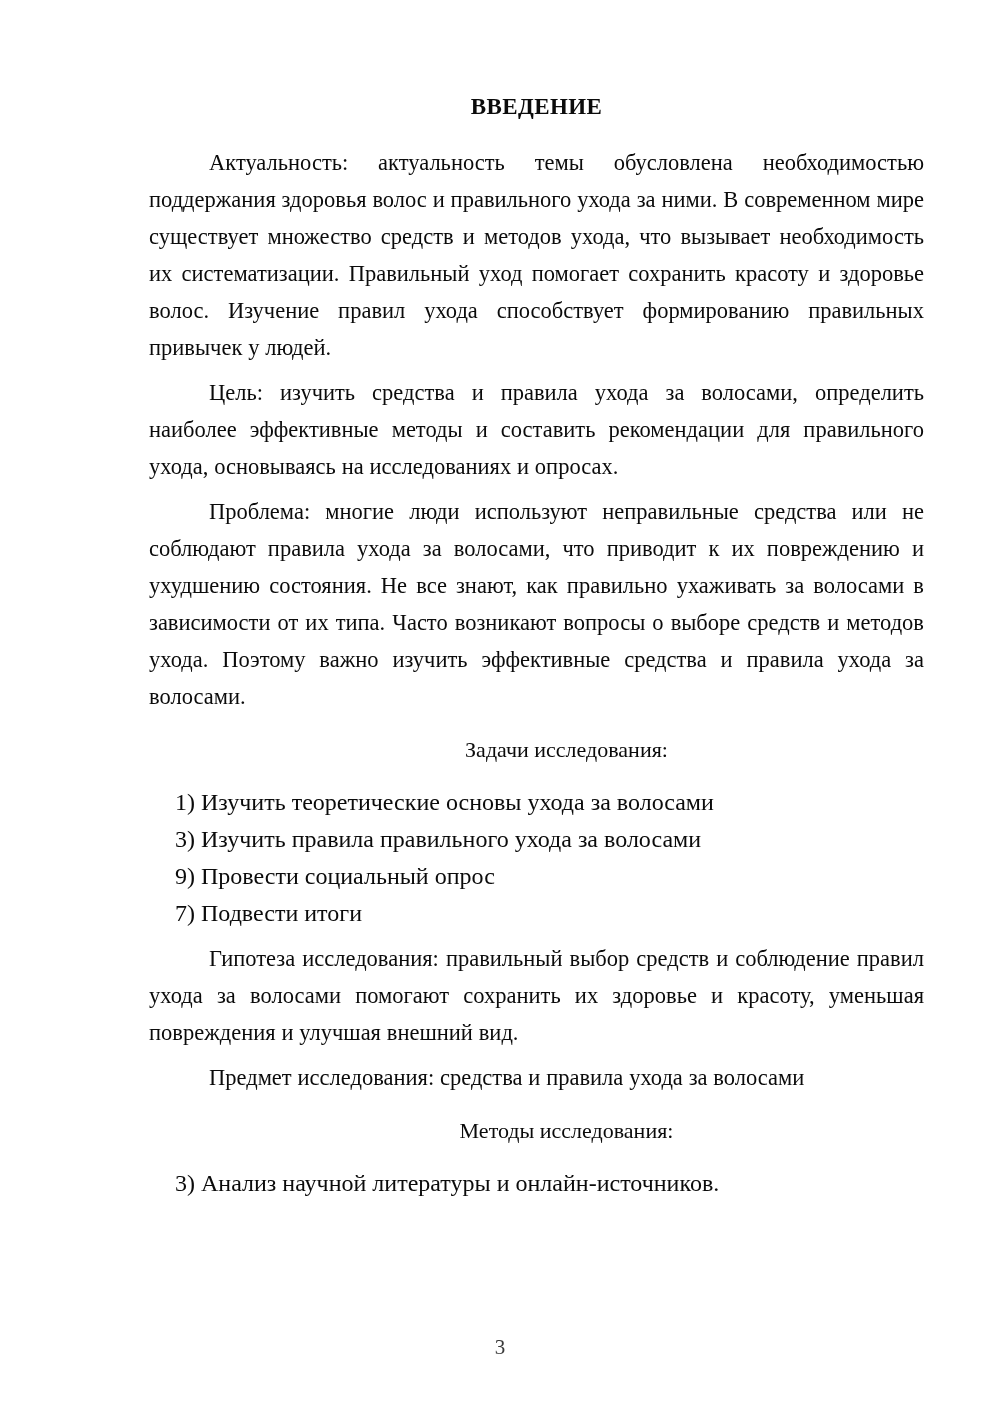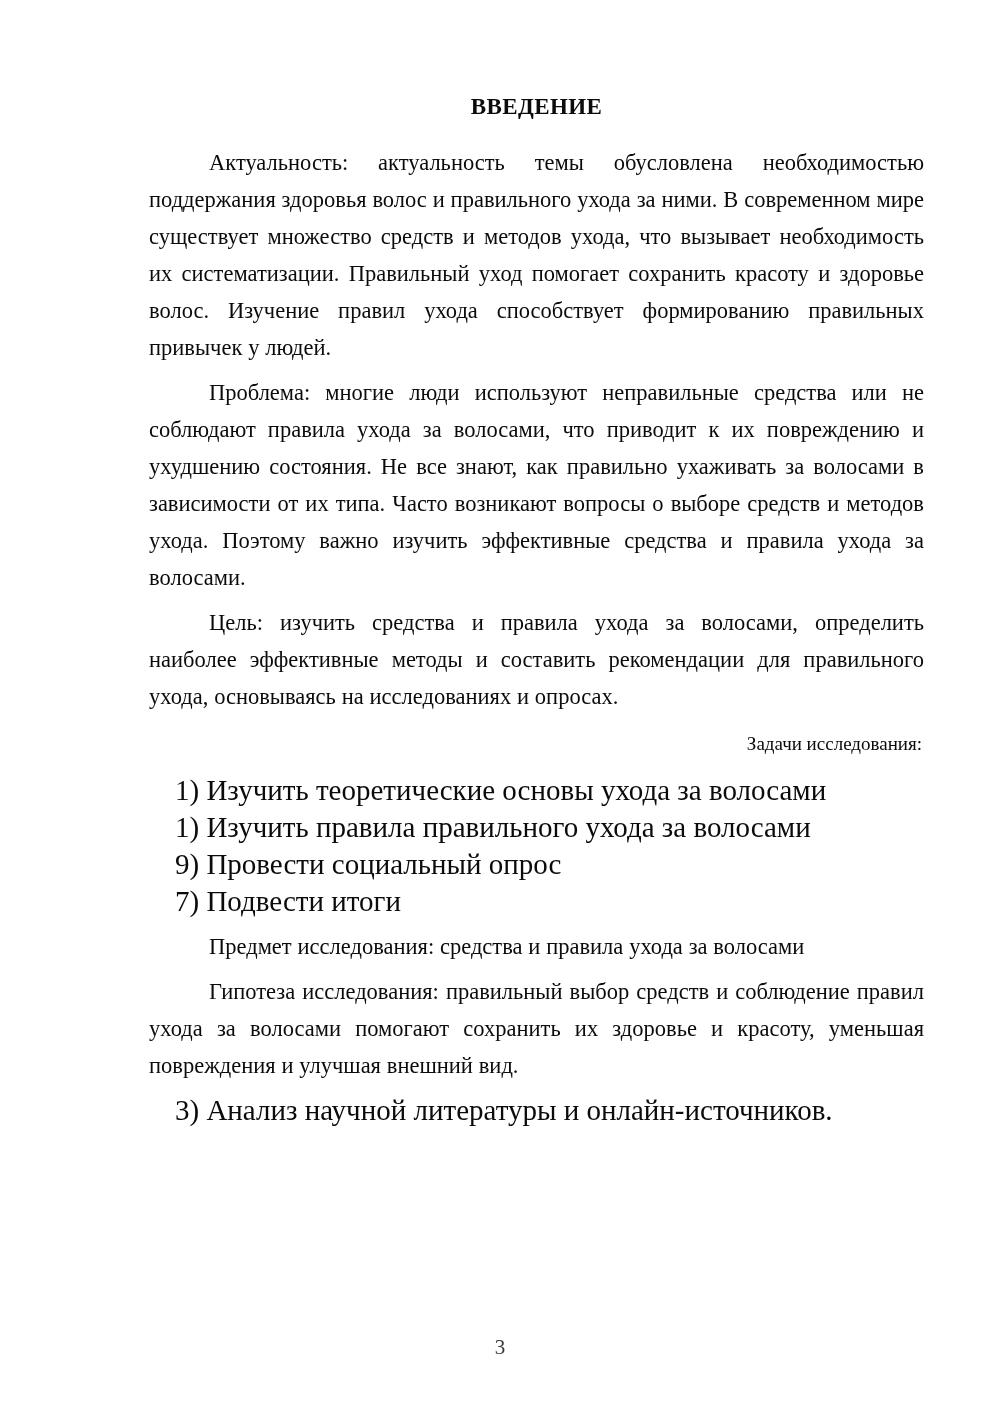--- a/index.html
+++ b/index.html
@@ -37,33 +37,33 @@
     font-size: 22.5px;
     line-height: 37px;
     text-align: justify;
     text-justify: inter-word;
     text-indent: 60px;
     margin: 8px;
     hyphens: none;
     word-spacing: 0.2px;
   }
   .list-item {
-    font-size: 29px;
+    font-size: 24px;
     line-height: 37px;
     text-align: left;
     text-indent: 0;
     margin: 0;
     padding-left: 34px;
   }
   .label-line {
-    font-size: 19px;
+    font-size: 22px;
     line-height: 37px;
-    text-align: right;
+    text-align: center;
     text-indent: 60px;
-    margin: 10px;
+    margin: 16px;
   }
   .page-number {
     position: absolute;
     left: 0;
     right: 0;
     top: 1334px;
     text-align: center;
     font-size: 21px;
     line-height: 26px;
     color: #3a3a3a;
@@ -73,36 +73,37 @@
 <body>
 
 <div class="page">
 
   <div class="content">
 
     <h1 class="doc-heading">ВВЕДЕНИЕ</h1>
 
     <p class="para">Актуальность: актуальность темы обусловлена необходимостью поддержания здоровья волос и правильного ухода за ними. В современном мире существует множество средств и методов ухода, что вызывает необходимость их систематизации. Правильный уход помогает сохранить красоту и здоровье волос. Изучение правил ухода способствует формированию правильных привычек у людей.</p>
 
+    <p class="para">Цель: изучить средства и правила ухода за волосами, определить наиболее эффективные методы и составить рекомендации для правильного ухода, основываясь на исследованиях и опросах.</p>
+
     <p class="para">Проблема: многие люди используют неправильные средства или не соблюдают правила ухода за волосами, что приводит к их повреждению и ухудшению состояния. Не все знают, как правильно ухаживать за волосами в зависимости от их типа. Часто возникают вопросы о выборе средств и методов ухода. Поэтому важно изучить эффективные средства и правила ухода за волосами.</p>
-
-    <p class="para">Цель: изучить средства и правила ухода за волосами, определить наиболее эффективные методы и составить рекомендации для правильного ухода, основываясь на исследованиях и опросах.</p>
 
     <p class="label-line">Задачи исследования:</p>
 
     <p class="list-item">1) Изучить теоретические основы ухода за волосами</p>
-    <p class="list-item">1) Изучить правила правильного ухода за волосами</p>
+    <p class="list-item">3) Изучить правила правильного ухода за волосами</p>
     <p class="list-item">9) Провести социальный опрос</p>
     <p class="list-item">7) Подвести итоги</p>
 
 
+    <p class="para">Гипотеза исследования: правильный выбор средств и соблюдение правил ухода за волосами помогают сохранить их здоровье и красоту, уменьшая повреждения и улучшая внешний вид.</p>
+
     <p class="para">Предмет исследования: средства и правила ухода за волосами</p>
 
-    <p class="para">Гипотеза исследования: правильный выбор средств и соблюдение правил ухода за волосами помогают сохранить их здоровье и красоту, уменьшая повреждения и улучшая внешний вид.</p>
-
+    <p class="label-line">Методы исследования:</p>
 
     <p class="list-item">3) Анализ научной литературы и онлайн-источников.</p>
 
   </div>
 
   <div class="page-number">3</div>
 
 </div>
 
 </body></html>

